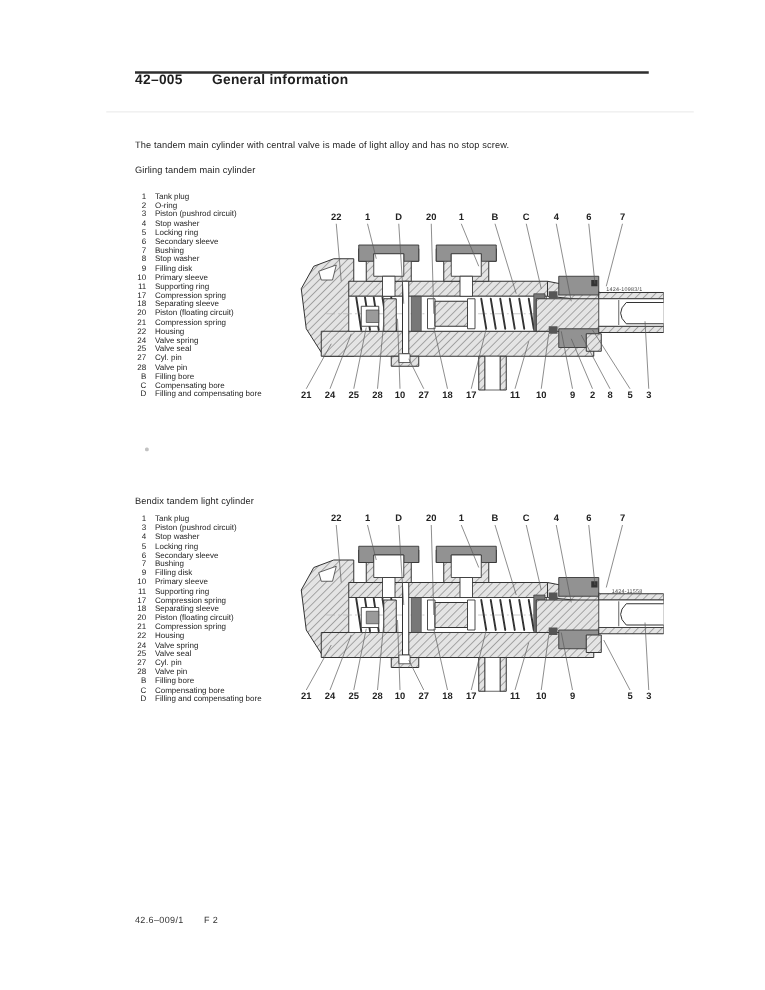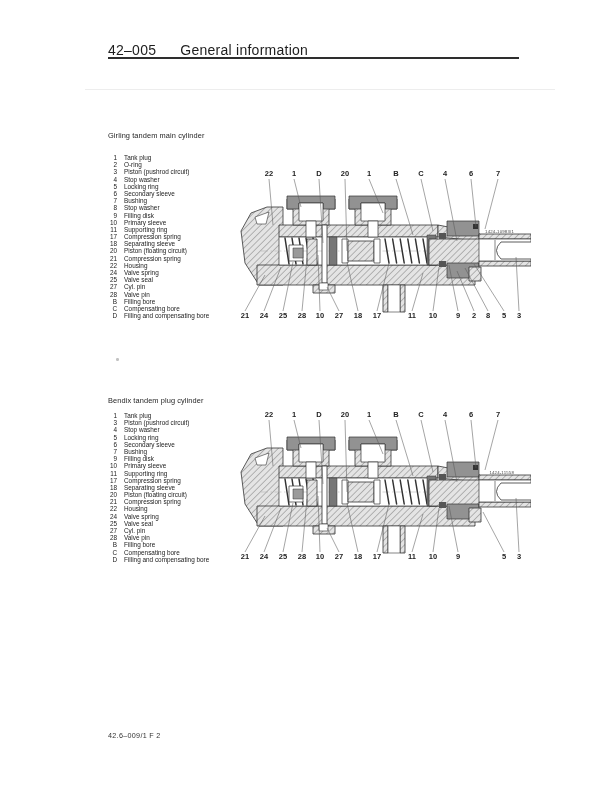--- a/index.html
+++ b/index.html
@@ -1,33 +1,33 @@
 <!DOCTYPE html>
 <html><head>
 <meta charset="utf-8">
 <style>
   html,body{margin:0;padding:0;background:#ffffff;}
   .page{position:relative;width:612px;height:792px;background:#fff;overflow:hidden;
         font-family:"Liberation Sans", sans-serif;color:#1e1e1e;}
-  .doc-header{position:absolute;left:108px;top:42px;font-size:14px;font-weight:normal;letter-spacing:.25px;}
+  .doc-header{position:absolute;left:108px;top:58px;font-size:11px;font-weight:bold;letter-spacing:.25px;}
   .doc-header .num{display:inline-block;margin-right:20px;}
   .header-rule{position:absolute;left:108px;top:57px;width:411px;height:1.6px;background:#2e2e2e;}
   .faint-rule{position:absolute;left:85px;top:89px;width:470px;height:1px;background:#ededed;}
   .intro{position:absolute;left:108px;top:111px;font-size:7.4px;letter-spacing:.1px;}
   .section-heading{position:absolute;left:108px;font-size:7.4px;letter-spacing:.1px;}
   .g-heading{top:131px;text-align:right;} .b-heading{top:396px;}
   .parts-list{position:absolute;left:106px;font-size:6.4px;line-height:7.18px;color:#222;}
   .g-list{top:154px;} .b-list{top:412px;}
   .parts-list .row{white-space:nowrap;}
   .parts-list .num{display:inline-block;width:11px;text-align:right;}
   .parts-list .lbl{margin-left:7px;}
   .diagram{position:absolute;width:298px;height:165px;}
   .g-diagram{left:233px;top:163px;} .b-diagram{left:233px;top:404px;}
   .footer{position:absolute;left:108px;top:731px;font-size:7.2px;letter-spacing:.3px;color:#333;}
-  .footer .pg{}
+  .footer .pg{margin-left:14px;}
   .stray-dot{position:absolute;left:116px;top:358px;width:2.5px;height:2.5px;background:#c2c2c2;border-radius:50%;}
   
   .h{fill:url(#hatch);stroke:#333;stroke-width:.8;}
   .cap{fill:#929292;stroke:#333;stroke-width:.7;}
   .spring{stroke:#333;stroke-width:1.5;stroke-linecap:round;}
   .callout{font:bold 7.5px "Liberation Sans", sans-serif;fill:#222;text-anchor:middle;}
   .leader{stroke:#5a5a5a;stroke-width:.55;fill:none;}
   .fig-label{font:4.3px "Liberation Sans", sans-serif;fill:#444;text-anchor:end;letter-spacing:.2px;}
   .hidden-defs{position:absolute;width:0;height:0;}
 </style>
@@ -112,20 +112,21 @@
 
 <div class="page">
 
   <div class="doc-header">
     <span class="num">42–005</span>
     <span class="ttl">General information</span>
   </div>
   <div class="header-rule"></div>
   <div class="faint-rule"></div>
 
+  <div class="intro">The tandem main cylinder with central valve is made of light alloy and has no stop screw.</div>
 
   <div class="section-heading g-heading">Girling tandem main cylinder</div>
   <div class="parts-list g-list">
       <div class="row"><span class="num">1</span><span class="lbl">Tank plug</span></div>
       <div class="row"><span class="num">2</span><span class="lbl">O-ring</span></div>
       <div class="row"><span class="num">3</span><span class="lbl">Piston (pushrod circuit)</span></div>
       <div class="row"><span class="num">4</span><span class="lbl">Stop washer</span></div>
       <div class="row"><span class="num">5</span><span class="lbl">Locking ring</span></div>
       <div class="row"><span class="num">6</span><span class="lbl">Secondary sleeve</span></div>
       <div class="row"><span class="num">7</span><span class="lbl">Bushing</span></div>
@@ -196,21 +197,21 @@
       <line x1="255" y1="148" x2="232" y2="105" class="leader"></line>
       <text x="255" y="155" class="callout">8</text>
       <line x1="271" y1="148" x2="241" y2="101" class="leader"></line>
       <text x="271" y="155" class="callout">5</text>
       <line x1="286" y1="148" x2="283" y2="94" class="leader"></line>
       <text x="286" y="155" class="callout">3</text>
     </svg>
 
   <div class="stray-dot"></div>
 
-  <div class="section-heading b-heading">Bendix tandem plug cylinder</div>
+  <div class="section-heading b-heading">Bendix tandem light cylinder</div>
   <div class="parts-list b-list">
       <div class="row"><span class="num">1</span><span class="lbl">Tank plug</span></div>
       <div class="row"><span class="num">3</span><span class="lbl">Piston (pushrod circuit)</span></div>
       <div class="row"><span class="num">4</span><span class="lbl">Stop washer</span></div>
       <div class="row"><span class="num">5</span><span class="lbl">Locking ring</span></div>
       <div class="row"><span class="num">6</span><span class="lbl">Secondary sleeve</span></div>
       <div class="row"><span class="num">7</span><span class="lbl">Bushing</span></div>
       <div class="row"><span class="num">9</span><span class="lbl">Filling disk</span></div>
       <div class="row"><span class="num">10</span><span class="lbl">Primary sleeve</span></div>
       <div class="row"><span class="num">11</span><span class="lbl">Supporting ring</span></div>

